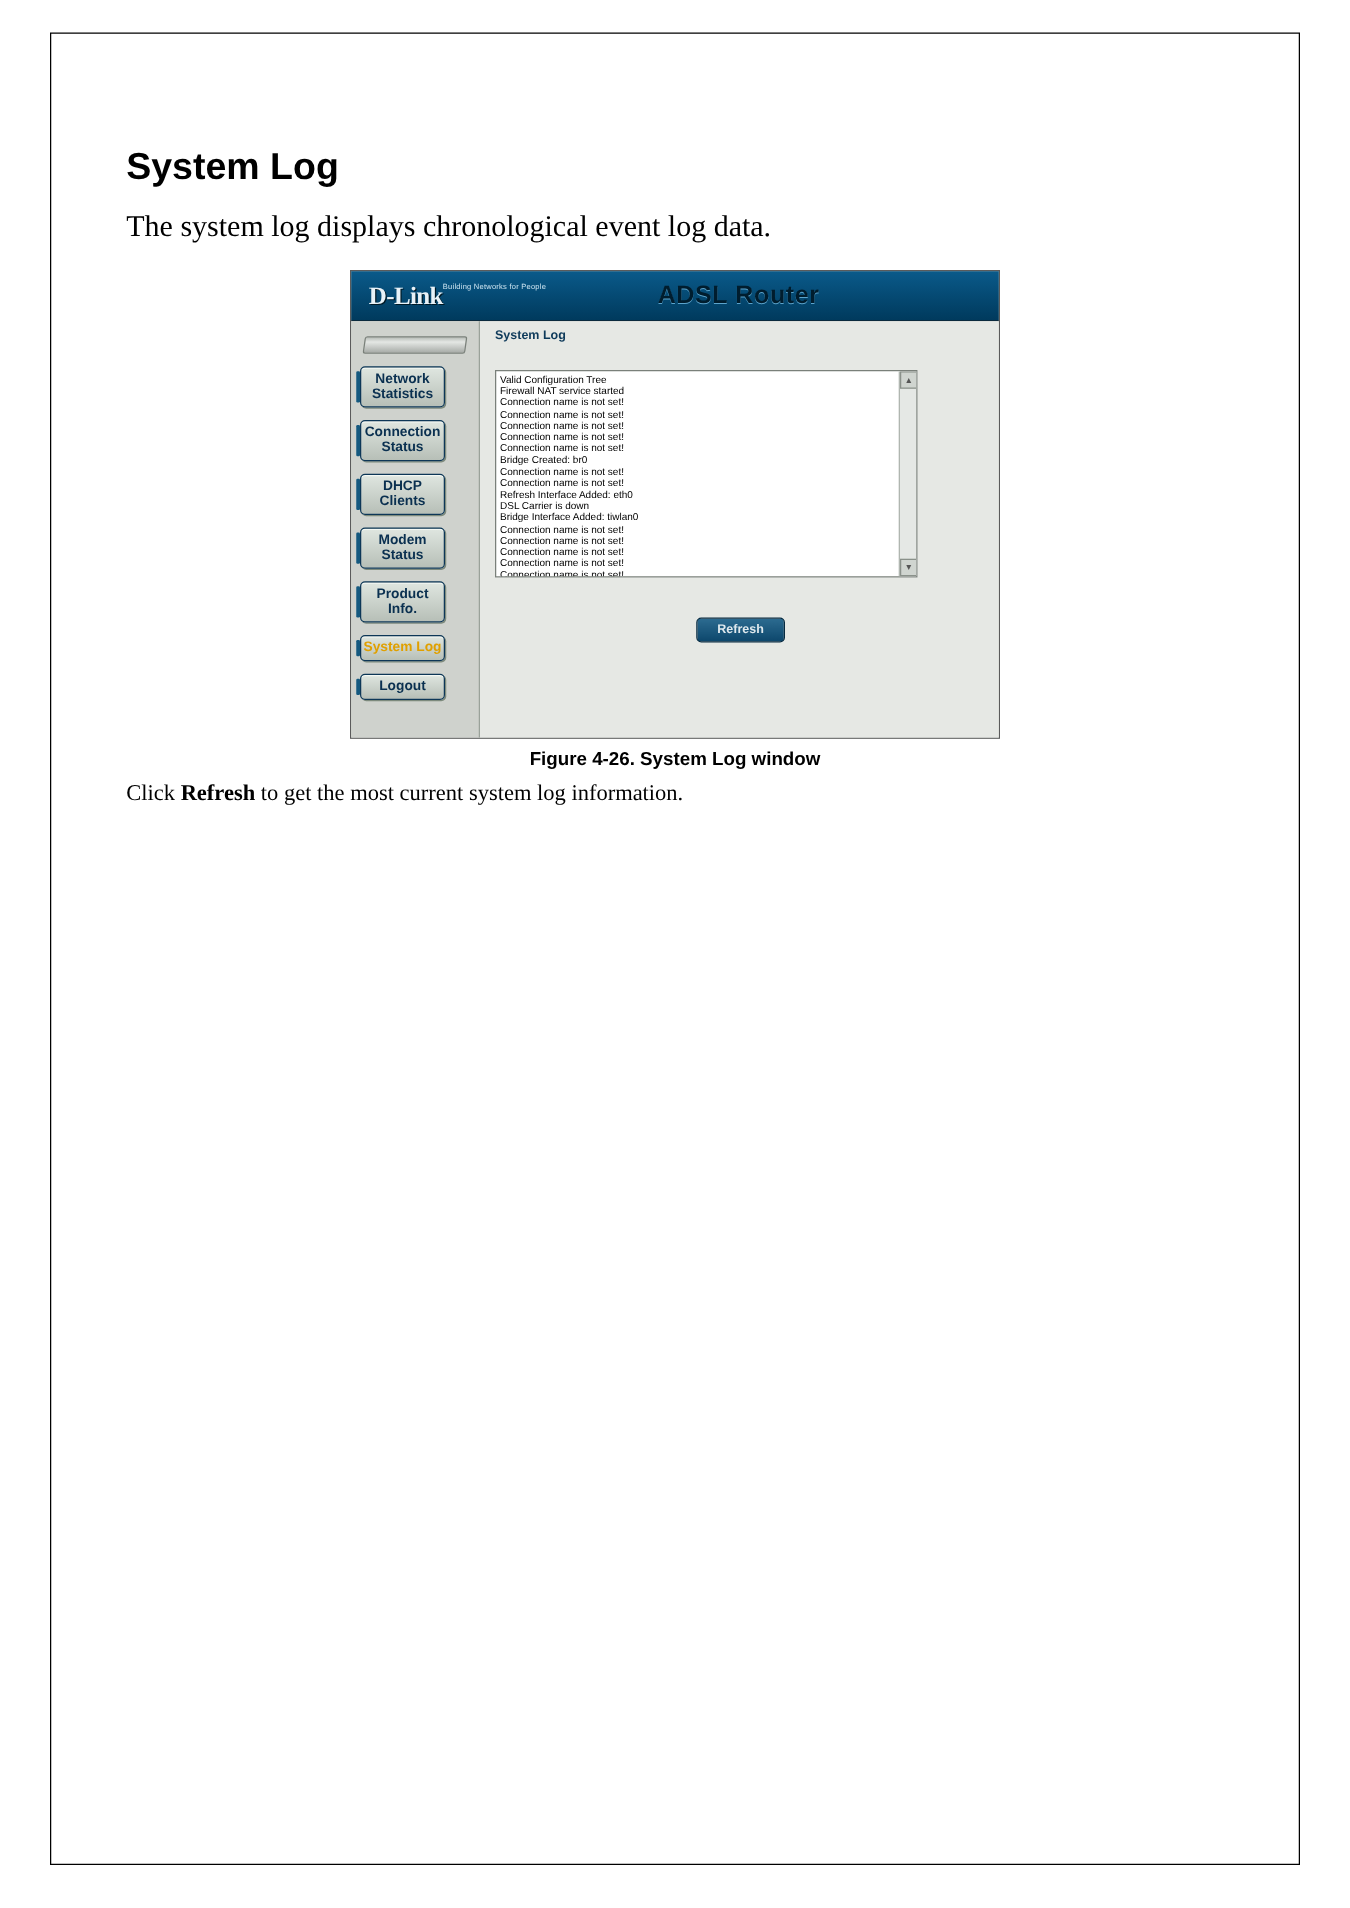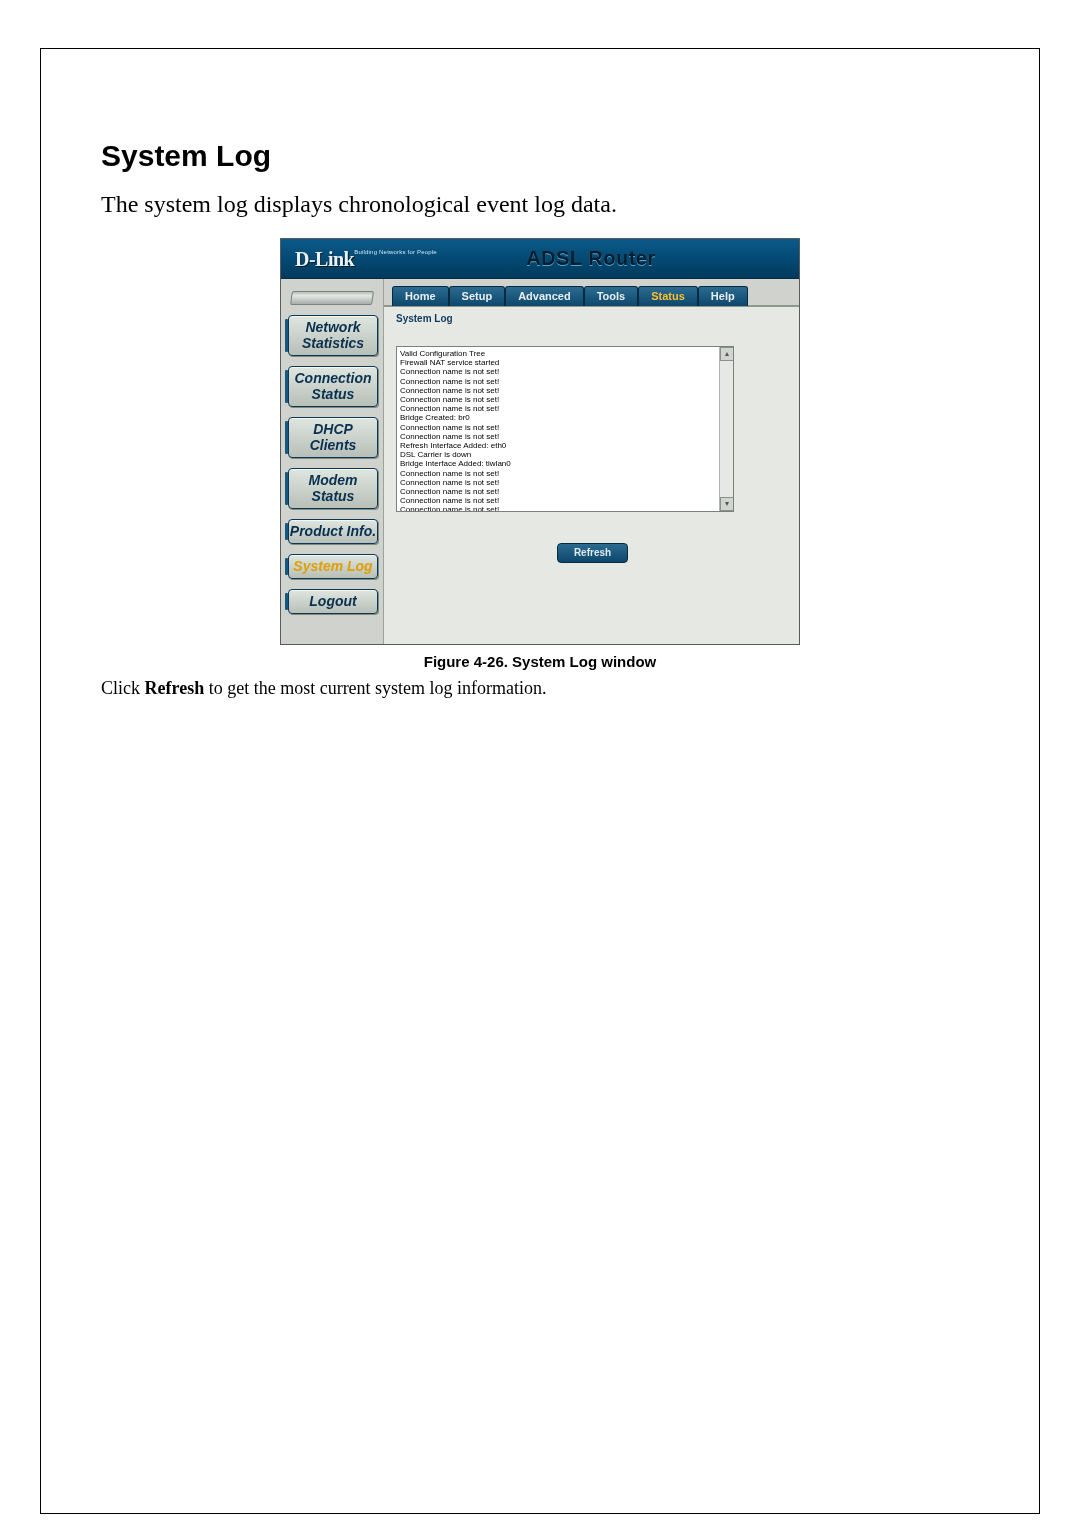--- a/index.html
+++ b/index.html
@@ -6,21 +6,21 @@
   html, body { width: 1080px; height: 1526px; background: #fff; }
   body {
     font-family: "Times New Roman", Times, serif;
     font-size: 18px;
     color: #000;
     position: relative;
   }
   .page-frame {
     position: absolute;
     left: 40px;
-    top: 48px;
+    top: 26px;
     width: 1000px;
     height: 1466px;
     border: 1.5px solid #000;
     padding: 90px 60px 40px 60px;
   }
   .heading {
     font-family: Arial, Helvetica, sans-serif;
     font-size: 30px;
     font-weight: bold;
     margin-bottom: 18px;
@@ -105,33 +105,32 @@
     content: "";
     position: absolute;
     left: 4px; right: 4px; top: 4px; bottom: 0;
     background: linear-gradient(#b8bdb8, #e4e7e4 30%, #a8aca8);
     border: 1px solid #7a807a;
     border-radius: 2px;
     transform: skewX(-8deg);
   }
   .side-btn {
     display: block;
-    width: 90px;
-    font-size: 14px;
+    width: 68px;
+    font-size: 11px;
     font-weight: bold;
     text-align: center;
     color: #0a3050;
     padding: 3px 0 4px 0;
     margin: 0 0 10px 1px;
     background: linear-gradient(#dfe6e0, #b7bfb7);
     border: 1px solid #0d3757;
     border-radius: 4px;
     position: relative;
     box-shadow: inset 0 1px 0 #f4f8f4, 1px 1px 0 #7d8a7d;
-    font-style: italic;
   }
   .side-btn::before {
     content: "";
     position: absolute;
     left: -4px;
     top: 3px;
     bottom: 3px;
     width: 3px;
     background: #15597f;
     border-radius: 1px;
@@ -244,28 +243,20 @@
         <span class="side-btn">Network Statistics</span>
         <span class="side-btn">Connection Status</span>
         <span class="side-btn">DHCP Clients</span>
         <span class="side-btn">Modem Status</span>
         <span class="side-btn">Product Info.</span>
         <span class="side-btn active">System Log</span>
         <span class="side-btn">Logout</span>
       </div>
 
       <div class="content">
-        <div class="tab-bar">
-          <span class="tab">Home</span>
-          <span class="tab">Setup</span>
-          <span class="tab">Advanced</span>
-          <span class="tab">Tools</span>
-          <span class="tab active">Status</span>
-          <span class="tab">Help</span>
-        </div>
 
         <div class="panel">
           <div class="panel-title">System Log</div>
 
           <div class="log-box">
             <div class="log-line">Valid Configuration Tree</div>
             <div class="log-line">Firewall NAT service started</div>
             <div class="log-line">Connection name is not set!</div>
             <div class="log-line">Connection name is not set!</div>
             <div class="log-line">Connection name is not set!</div>

